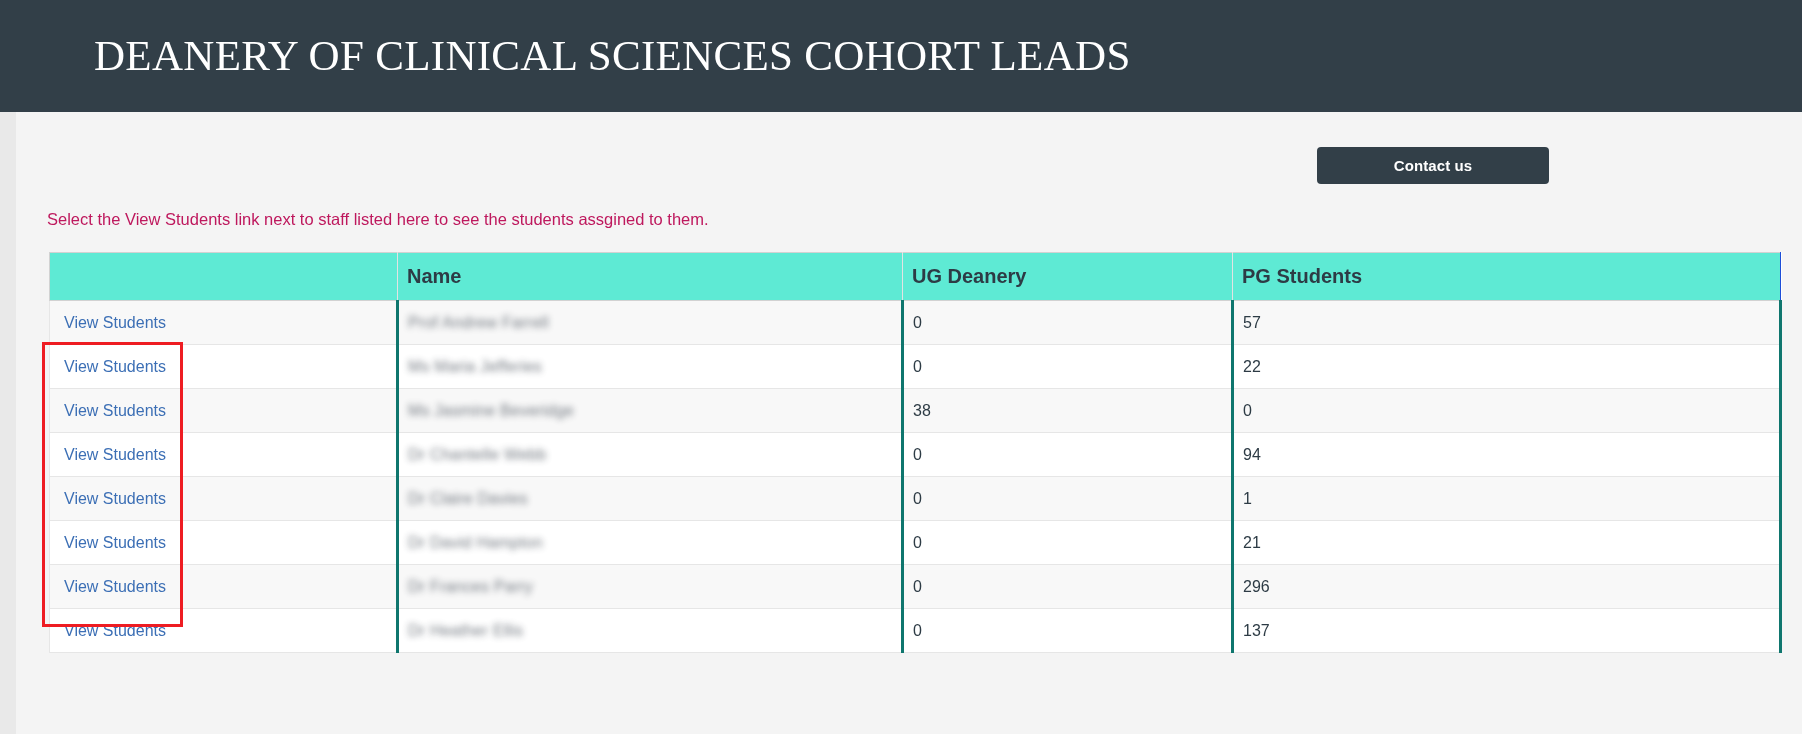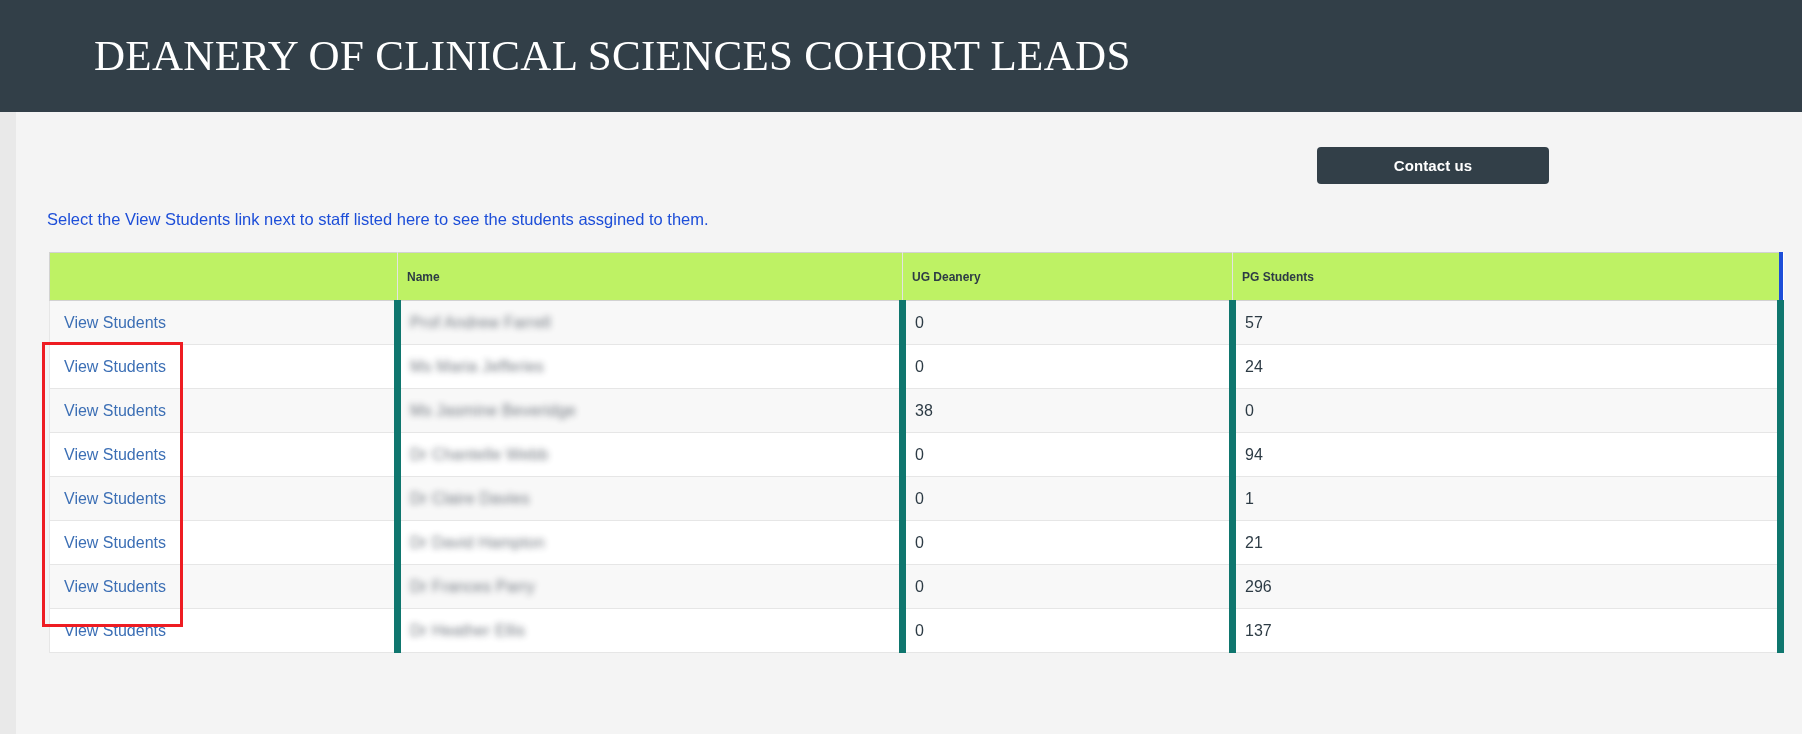--- a/index.html
+++ b/index.html
@@ -85,21 +85,21 @@
     font-weight: 400;
     font-size: 25px;
     line-height: 30px;
     white-space: nowrap;
   }
 
   .page-subtext {
     position: absolute;
     left: 31px;
     top: 96px;
-    color: #1d4ed8;
+    color: #be185d;
     font-family: "Liberation Sans", sans-serif;
     font-size: 16.5px;
     line-height: 22px;
     white-space: nowrap;
   }
 
   
   .table-wrap {
     position: absolute;
     left: 33px;
@@ -113,43 +113,43 @@
     background: #ffffff;
     font-family: "Liberation Sans", sans-serif;
   }
   table.staff-table col.c-link   { width: 348px; }
   table.staff-table col.c-name   { width: 505px; }
   table.staff-table col.c-ug     { width: 330px; }
   table.staff-table col.c-pg     { width: 548px; }
 
   table.staff-table thead th {
     height: 47px;
-    background: #bef264;
+    background: #5eead4;
     border: 1px solid #d2d2d2;
     border-left-color: #e3e3e3;
     border-right-color: #e3e3e3;
     text-align: left;
     vertical-align: middle;
     padding: 0 0 0 9px;
-    font-size: 12px;
+    font-size: 20px;
     font-weight: 700;
     color: #2d3b45;
   }
   table.staff-table thead th.first-col {
     border-left: 1px solid #d2d2d2;
   }
   table.staff-table thead th.last-col {
-    border-right: 4px solid #1d4ed8;
+    border-right: 1px solid #1d4ed8;
     margin-top: 36px;
   }
 
   table.staff-table tbody td {
     height: 43px;
     border-left: 1px solid #e6e6e6;
-    border-right: 7px solid #0f766e;
+    border-right: 3px solid #0f766e;
     border-bottom: 1px solid #e6e6e6;
     padding: 0 0 0 9px;
     vertical-align: middle;
     font-size: 16px;
     color: #2d3b45;
     background: #ffffff;
     overflow: hidden;
     white-space: nowrap;
   }
   table.staff-table tbody tr.odd td { background: #f8f8f8; }
@@ -224,21 +224,21 @@
             <tr class="odd">
               <td class="cell-link"><a class="view-students">View Students</a></td>
               <td><span class="redacted">Prof Andrew Farrell</span></td>
               <td>0</td>
               <td>57</td>
             </tr>
             <tr class="even">
               <td class="cell-link"><a class="view-students">View Students</a></td>
               <td><span class="redacted">Ms Maria Jefferies</span></td>
               <td>0</td>
-              <td>24</td>
+              <td>22</td>
             </tr>
             <tr class="odd">
               <td class="cell-link"><a class="view-students">View Students</a></td>
               <td><span class="redacted">Ms Jasmine Beveridge</span></td>
               <td>38</td>
               <td>0</td>
             </tr>
             <tr class="even">
               <td class="cell-link"><a class="view-students">View Students</a></td>
               <td><span class="redacted">Dr Chantelle Webb</span></td>

